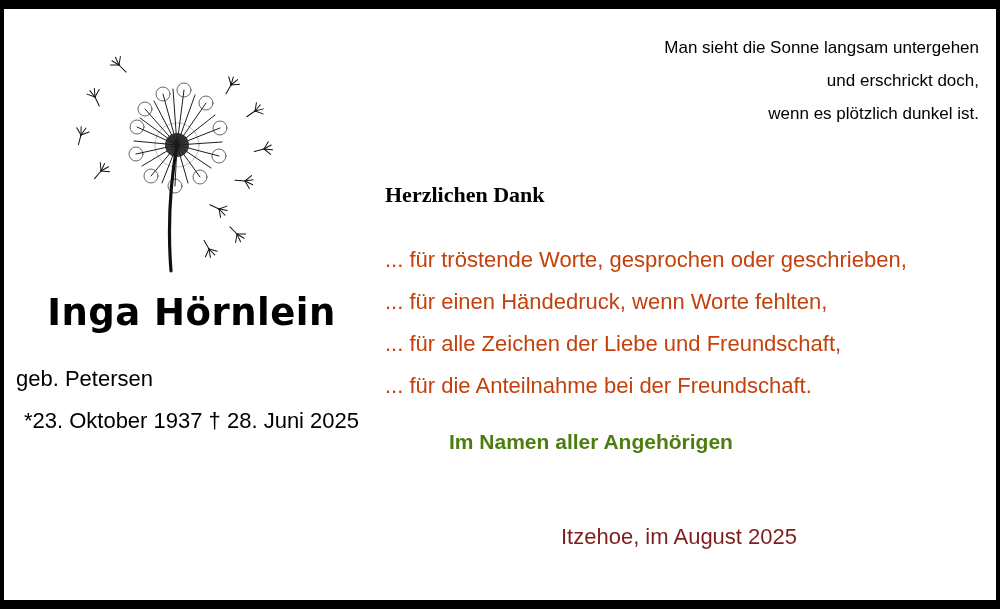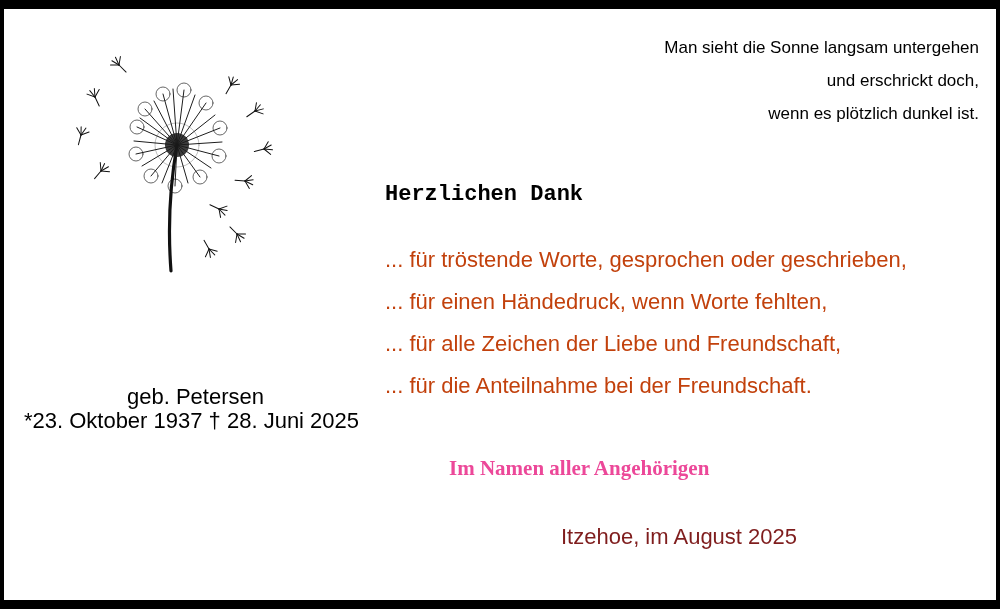--- a/index.html
+++ b/index.html
@@ -68,27 +68,25 @@
     text-align: center;
     font-family: "DejaVu Sans", sans-serif;
     font-weight: bold;
     font-size: 37px;
     letter-spacing: 0.5px;
     color: #000000;
     white-space: nowrap;
   }
   .deceased-maiden {
     position: absolute;
-    left: 4px;
+    left: 12px;
     top: 357px;
     width: 375px;
-    text-align: center;
-    font-size: 22px;
-    color: #000000;
-    margin-top: 18px;
+    font-size: 22px;
+    color: #000000;
   }
   .deceased-dates {
     position: absolute;
     left: 0px;
     top: 399px;
     width: 375px;
     text-align: center;
     font-size: 22px;
     color: #000000;
     white-space: nowrap;
@@ -109,21 +107,21 @@
     width: 600px;
     text-align: right;
     font-size: 17px;
     line-height: 33px;
     color: #000000;
   }
   .thanks-heading {
     position: absolute;
     left: 6px;
     top: 173px;
-    font-family: Liberation Mono, monospace;
+    font-family: Liberation Serif, serif;
     font-weight: bold;
     font-size: 22px;
     color: #000000;
   }
   .thanks-list {
     position: absolute;
     left: 6px;
     top: 230px;
     width: 610px;
     font-size: 22px;
@@ -131,26 +129,25 @@
     color: #c2410c;
   }
   .thanks-list div {
     white-space: nowrap;
   }
   .closing {
     position: absolute;
     left: 70px;
     top: 417px;
     width: 540px;
-    font-family: Liberation Serif, serif;
+    font-family: Liberation Sans, sans-serif;
     font-weight: bold;
     font-size: 21px;
     line-height: 32px;
-    color: #ec4899;
-    margin-top: 26px;
+    color: #4d7c0f;
   }
   .place-date {
     position: absolute;
     left: 0px;
     top: 515px;
     width: 600px;
     text-align: center;
     font-size: 22px;
     color: #7f1d1d;
   }
@@ -290,20 +287,21 @@
               <line x1="0" y1="0" x2="0" y2="10"></line>
               <line x1="0" y1="0" x2="-6" y2="-6"></line>
                 <line x1="0" y1="0" x2="-2" y2="-8"></line>
               <line x1="0" y1="0" x2="3" y2="-8"></line>
                 <line x1="0" y1="0" x2="7" y2="-5"></line>
             </g>
           </g>
         </svg>
       </div>
 
+      <div class="deceased-name">Inga Hörnlein</div>
 
       <div class="deceased-maiden">geb. Petersen</div>
 
       <div class="deceased-dates">*23. Oktober 1937  † 28. Juni 2025</div>
     </div>
 
     <div class="right-col">
 
       <div class="verse">
         <div>Man sieht die Sonne langsam untergehen</div>

